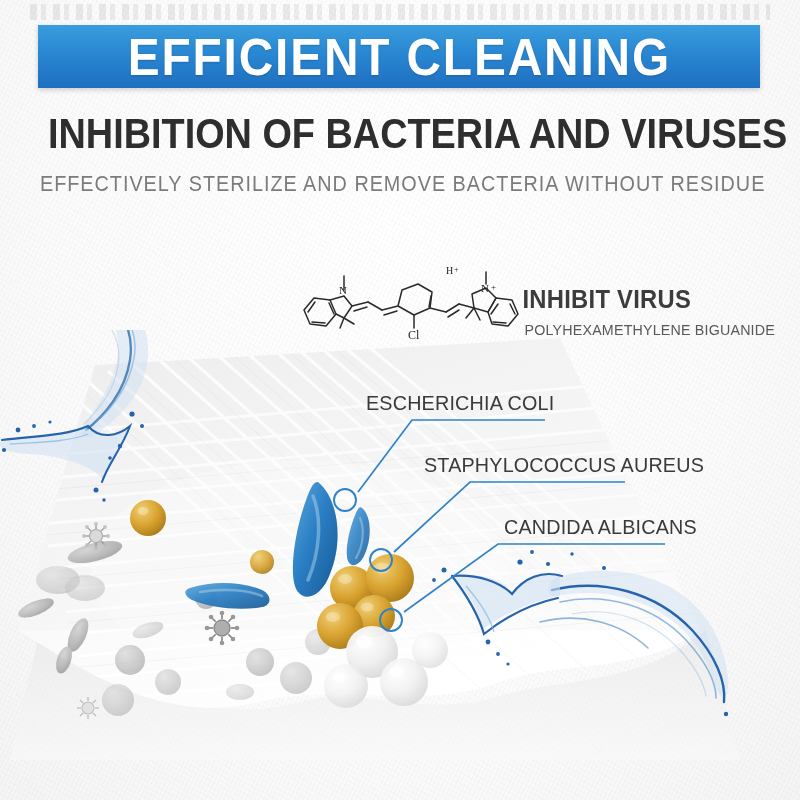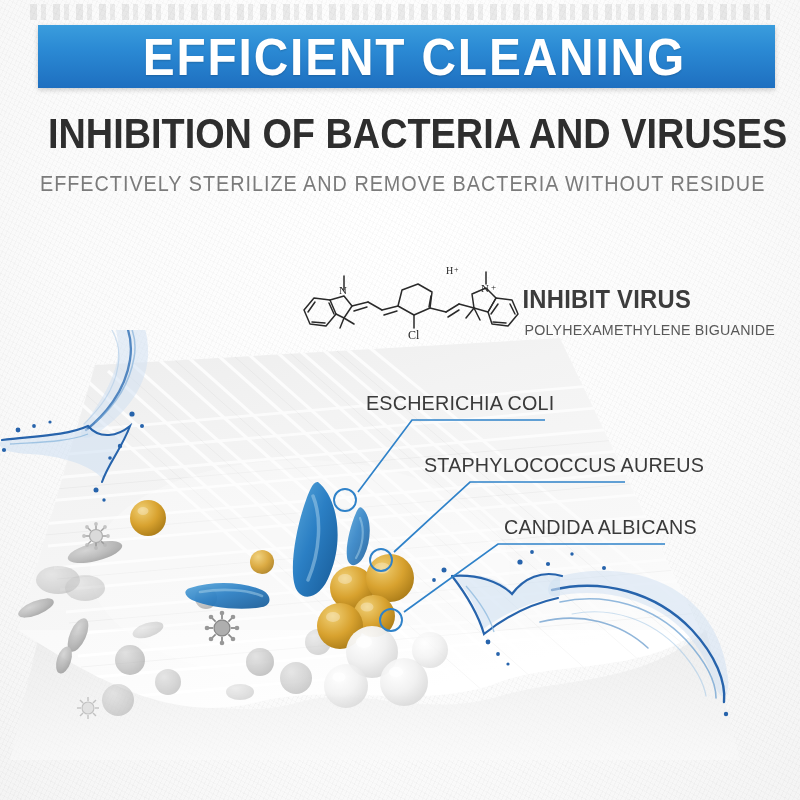--- a/index.html
+++ b/index.html
@@ -46,21 +46,20 @@
     position: absolute;
     left: 38px;
     top: 25px;
     width: 722px;
     height: 63px;
     background: linear-gradient(180deg, #3a9ddd 0%, #2b8ad4 38%, #1e6fc0 100%);
     box-shadow: 0 2px 5px rgba(0,0,0,0.18);
     display: flex;
     align-items: center;
     justify-content: center;
-    padding-left: 15px;
   }
   .banner-text {
     color: #ffffff;
     font-size: 52px;
     font-weight: bold;
     letter-spacing: 2px;
     line-height: 1;
     transform: scaleX(0.92);
     white-space: nowrap;
     text-shadow: 0 1px 2px rgba(0,0,0,0.18);

